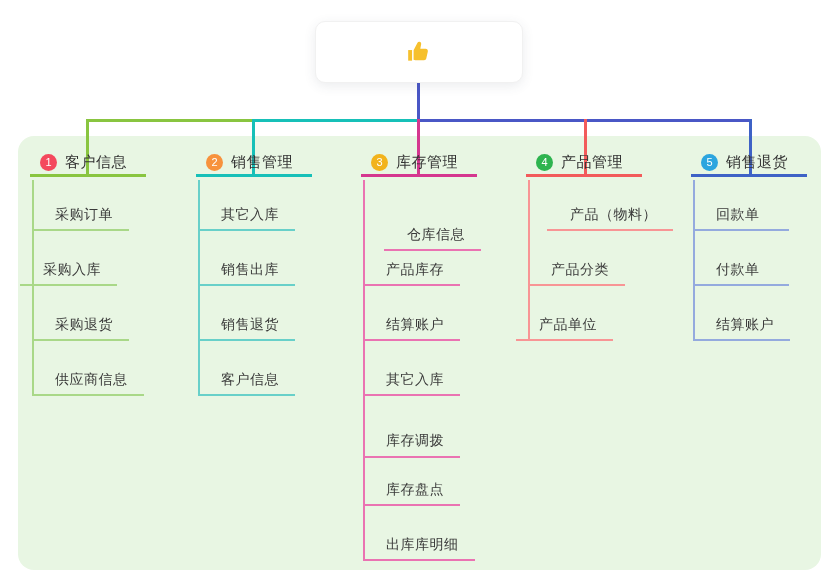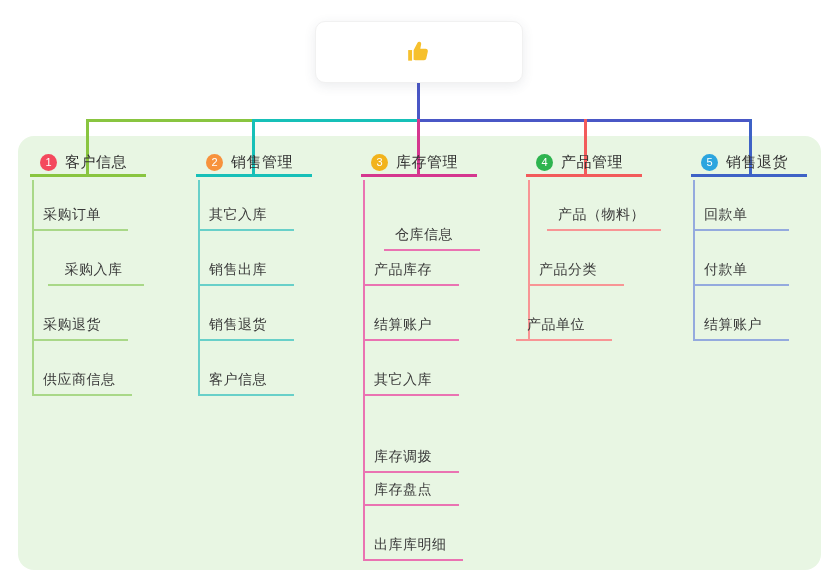--- a/index.html
+++ b/index.html
@@ -20,21 +20,21 @@
   .line { position:absolute; }
 
   .branch-header { position:absolute; height:27px; width:116px;
                    border-bottom:3px solid; display:flex; align-items:center; }
   .badge { width:17px; height:17px; border-radius:50%; margin-left:10px;
            color:#fff; font-size:11px; line-height:17px; text-align:center; flex:none; }
   .branch-label { margin-left:8px; font-size:15px; color:#333; font-weight:500;
                   white-space:nowrap; letter-spacing:.5px; }
 
   .child-item { position:absolute; border-bottom:2px solid; min-width:96px;
-                padding:0 16px 4px 11px; width:max-content; }
+                padding:0 16px 4px 23px; width:max-content; }
   .child-label { display:block; font-size:14px; color:#3a3a3a; line-height:22px;
                  white-space:nowrap; letter-spacing:.5px; }
 </style>
 </head>
 <body>
 
 <div id="canvas">
 
   <div class="panel" style="background: rgb(232, 246, 227);"></div>
 
@@ -65,21 +65,21 @@
   </div>
 
   <div id="branches">
       <div class="branch-header" style="left: 30px; top: 150px; border-bottom-color: rgb(137, 197, 64);">
         <span class="badge" style="background: rgb(244, 73, 93);">1</span>
         <span class="branch-label">客户信息</span>
       </div>
       <div class="child-item" style="left: 32px; top: 203px; border-bottom-color: rgb(169, 216, 136);">
         <span class="child-label">采购订单</span>
       </div>
-      <div class="child-item" style="left: 48px; top: 258px; border-bottom-color: rgb(169, 216, 136); text-align: center;">
+      <div class="child-item" style="left: 20px; top: 258px; border-bottom-color: rgb(169, 216, 136); text-align: center;">
         <span class="child-label">采购入库</span>
       </div>
       <div class="child-item" style="left: 32px; top: 313px; border-bottom-color: rgb(169, 216, 136);">
         <span class="child-label">采购退货</span>
       </div>
       <div class="child-item" style="left: 32px; top: 368px; border-bottom-color: rgb(169, 216, 136);">
         <span class="child-label">供应商信息</span>
       </div>
       <div class="branch-header" style="left: 196px; top: 150px; border-bottom-color: rgb(23, 192, 184);">
         <span class="badge" style="background: rgb(247, 146, 61);">2</span>
@@ -106,21 +106,21 @@
       </div>
       <div class="child-item" style="left: 363px; top: 258px; border-bottom-color: rgb(234, 115, 178);">
         <span class="child-label">产品库存</span>
       </div>
       <div class="child-item" style="left: 363px; top: 313px; border-bottom-color: rgb(234, 115, 178);">
         <span class="child-label">结算账户</span>
       </div>
       <div class="child-item" style="left: 363px; top: 368px; border-bottom-color: rgb(234, 115, 178);">
         <span class="child-label">其它入库</span>
       </div>
-      <div class="child-item" style="left: 363px; top: 445px; border-bottom-color: rgb(234, 115, 178);">
+      <div class="child-item" style="left: 363px; top: 430px; border-bottom-color: rgb(234, 115, 178); font-family: Liberation Mono, monospace;">
         <span class="child-label">库存调拨</span>
       </div>
       <div class="child-item" style="left: 363px; top: 478px; border-bottom-color: rgb(234, 115, 178);">
         <span class="child-label">库存盘点</span>
       </div>
       <div class="child-item" style="left: 363px; top: 533px; border-bottom-color: rgb(234, 115, 178);">
         <span class="child-label">出库库明细</span>
       </div>
       <div class="branch-header" style="left: 526px; top: 150px; border-bottom-color: rgb(242, 91, 91);">
         <span class="badge" style="background: rgb(46, 180, 79);">4</span>

